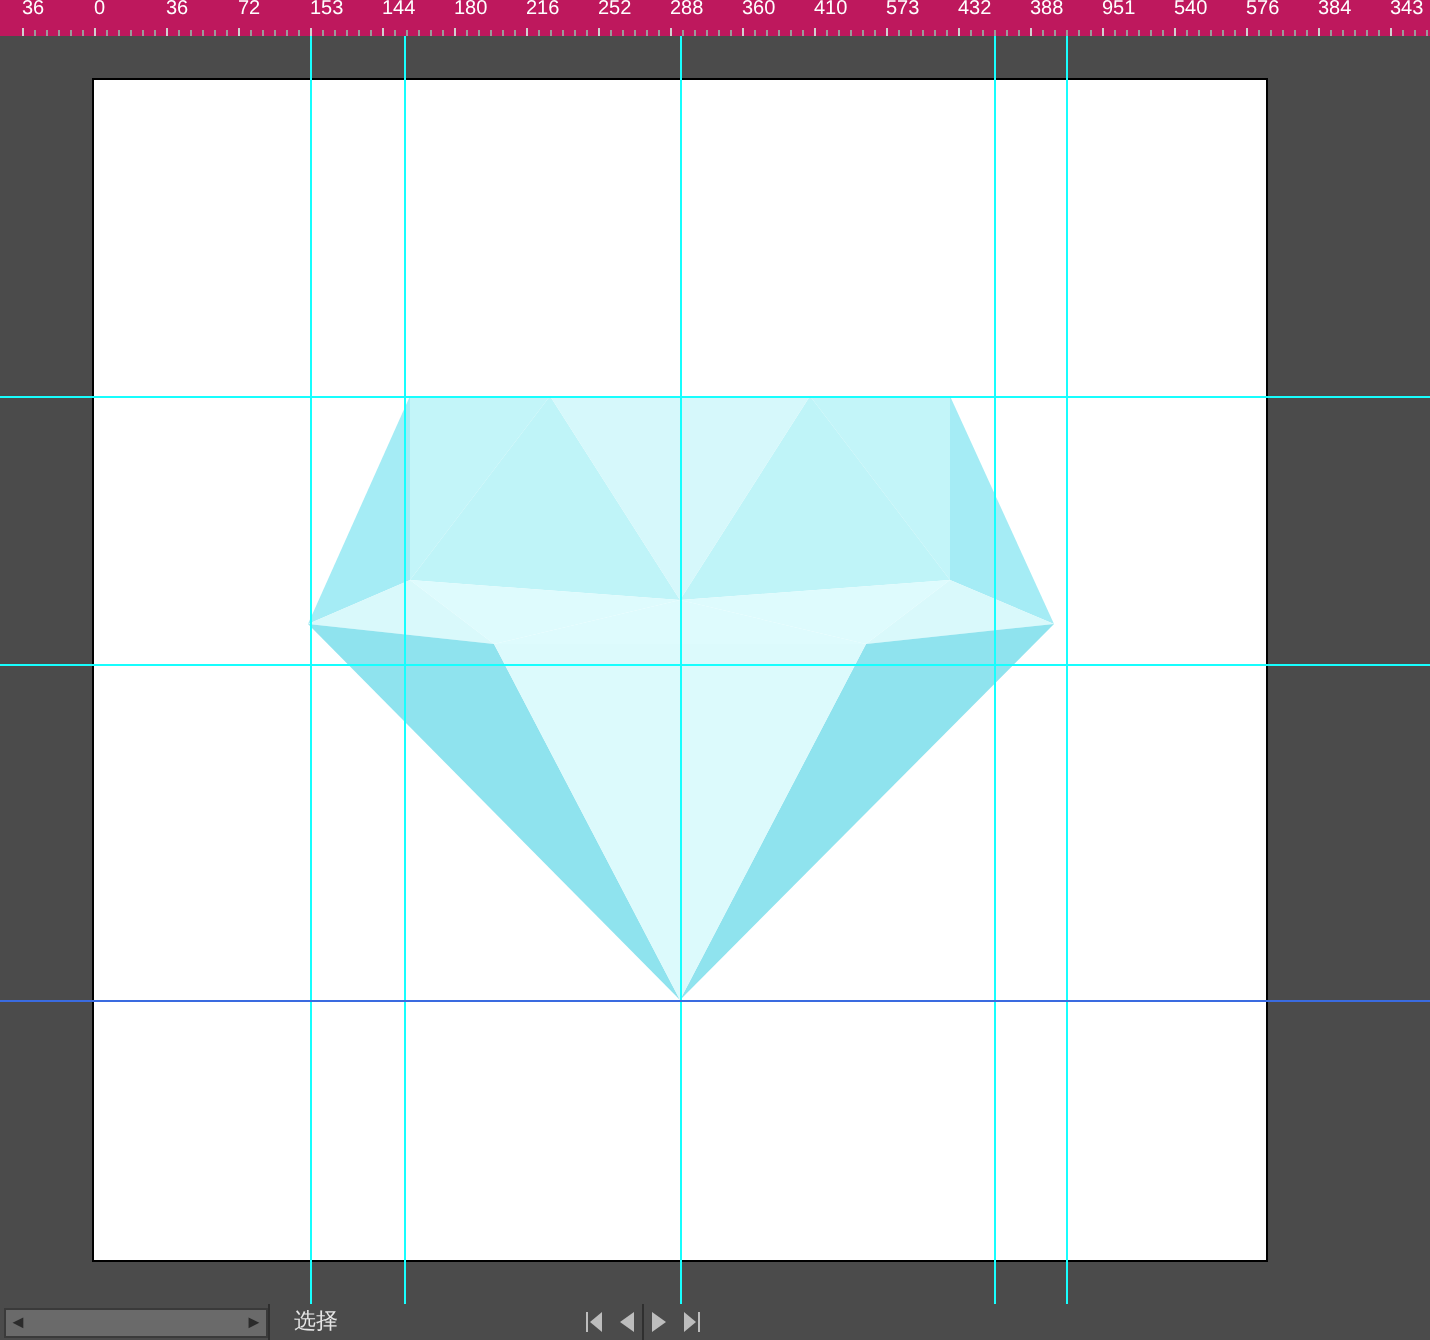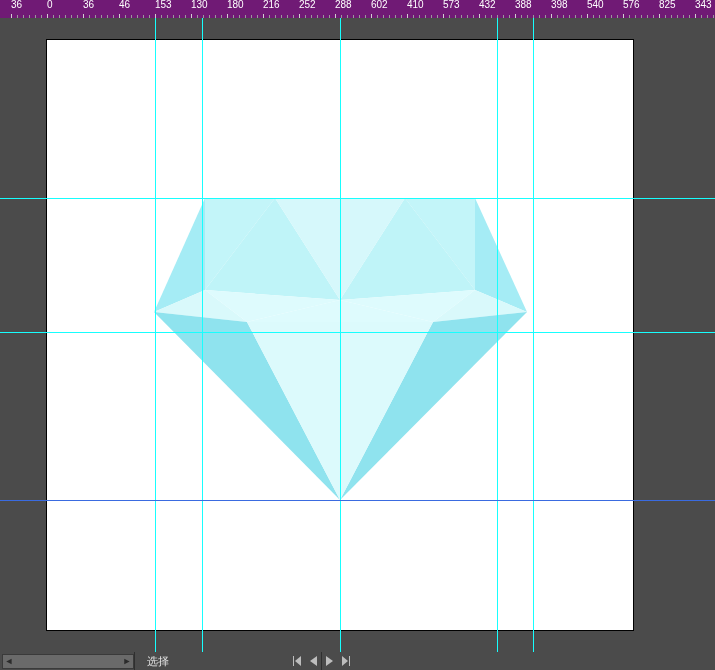--- a/index.html
+++ b/index.html
@@ -1,17 +1,17 @@
 <!DOCTYPE html>
 <html><head>
 <meta charset="utf-8">
 <style>
   html,body{margin:0;padding:0;width:715px;height:670px;overflow:hidden;font-family:"Microsoft YaHei",Arial,sans-serif;background:#4b4b4b;}
   
-  .h-ruler{position:absolute;left:0;top:0;width:715px;height:18px;background:#701a75;}
+  .h-ruler{position:absolute;left:0;top:0;width:715px;height:18px;background:#be185d;}
   .h-ruler .tick{position:absolute;top:0;height:18px;color:#fff;font-size:10px;}
   .h-ruler .tick .lab{position:absolute;top:-1px;left:0;white-space:nowrap;}
   .h-ruler .tick::after{content:"";position:absolute;left:0;bottom:0;height:4px;border-left:1px solid #d0d0d0;}
   .h-ruler .minor{position:absolute;bottom:0;height:3px;border-left:1px solid #9a9a9a;}
   
   .stage{position:absolute;left:0;top:18px;width:715px;height:634px;background:#4b4b4b;}
   .artboard{position:absolute;left:47px;top:22px;width:586px;height:590px;background:#fff;outline:1px solid #000;}
   
   .g-v{position:absolute;top:0;bottom:0;width:0;border-left:1px solid #17fefe;}
   .g-h{position:absolute;left:0;right:0;height:0;border-top:1px solid #17fefe;}
@@ -48,37 +48,37 @@
     <div class="minor" style="left: 77px;"></div>
     <div class="tick" style="left: 83px;">
       <span class="lab">36</span>
     </div>
     <div class="minor" style="left: 89px;"></div>
     <div class="minor" style="left: 95px;"></div>
     <div class="minor" style="left: 101px;"></div>
     <div class="minor" style="left: 107px;"></div>
     <div class="minor" style="left: 113px;"></div>
     <div class="tick" style="left: 119px;">
-      <span class="lab">46</span>
+      <span class="lab">72</span>
     </div>
     <div class="minor" style="left: 125px;"></div>
     <div class="minor" style="left: 131px;"></div>
     <div class="minor" style="left: 137px;"></div>
     <div class="minor" style="left: 143px;"></div>
     <div class="minor" style="left: 149px;"></div>
     <div class="tick" style="left: 155px;">
       <span class="lab">153</span>
     </div>
     <div class="minor" style="left: 161px;"></div>
     <div class="minor" style="left: 167px;"></div>
     <div class="minor" style="left: 173px;"></div>
     <div class="minor" style="left: 179px;"></div>
     <div class="minor" style="left: 185px;"></div>
     <div class="tick" style="left: 191px;">
-      <span class="lab">130</span>
+      <span class="lab">144</span>
     </div>
     <div class="minor" style="left: 197px;"></div>
     <div class="minor" style="left: 203px;"></div>
     <div class="minor" style="left: 209px;"></div>
     <div class="minor" style="left: 215px;"></div>
     <div class="minor" style="left: 221px;"></div>
     <div class="tick" style="left: 227px;">
       <span class="lab">180</span>
     </div>
     <div class="minor" style="left: 233px;"></div>
@@ -104,21 +104,21 @@
     <div class="minor" style="left: 329px;"></div>
     <div class="tick" style="left: 335px;">
       <span class="lab">288</span>
     </div>
     <div class="minor" style="left: 341px;"></div>
     <div class="minor" style="left: 347px;"></div>
     <div class="minor" style="left: 353px;"></div>
     <div class="minor" style="left: 359px;"></div>
     <div class="minor" style="left: 365px;"></div>
     <div class="tick" style="left: 371px;">
-      <span class="lab">602</span>
+      <span class="lab">360</span>
     </div>
     <div class="minor" style="left: 377px;"></div>
     <div class="minor" style="left: 383px;"></div>
     <div class="minor" style="left: 389px;"></div>
     <div class="minor" style="left: 395px;"></div>
     <div class="minor" style="left: 401px;"></div>
     <div class="tick" style="left: 407px;">
       <span class="lab">410</span>
     </div>
     <div class="minor" style="left: 413px;"></div>
@@ -144,21 +144,21 @@
     <div class="minor" style="left: 509px;"></div>
     <div class="tick" style="left: 515px;">
       <span class="lab">388</span>
     </div>
     <div class="minor" style="left: 521px;"></div>
     <div class="minor" style="left: 527px;"></div>
     <div class="minor" style="left: 533px;"></div>
     <div class="minor" style="left: 539px;"></div>
     <div class="minor" style="left: 545px;"></div>
     <div class="tick" style="left: 551px;">
-      <span class="lab">398</span>
+      <span class="lab">951</span>
     </div>
     <div class="minor" style="left: 557px;"></div>
     <div class="minor" style="left: 563px;"></div>
     <div class="minor" style="left: 569px;"></div>
     <div class="minor" style="left: 575px;"></div>
     <div class="minor" style="left: 581px;"></div>
     <div class="tick" style="left: 587px;">
       <span class="lab">540</span>
     </div>
     <div class="minor" style="left: 593px;"></div>
@@ -168,21 +168,21 @@
     <div class="minor" style="left: 617px;"></div>
     <div class="tick" style="left: 623px;">
       <span class="lab">576</span>
     </div>
     <div class="minor" style="left: 629px;"></div>
     <div class="minor" style="left: 635px;"></div>
     <div class="minor" style="left: 641px;"></div>
     <div class="minor" style="left: 647px;"></div>
     <div class="minor" style="left: 653px;"></div>
     <div class="tick" style="left: 659px;">
-      <span class="lab">825</span>
+      <span class="lab">384</span>
     </div>
     <div class="minor" style="left: 665px;"></div>
     <div class="minor" style="left: 671px;"></div>
     <div class="minor" style="left: 677px;"></div>
     <div class="minor" style="left: 683px;"></div>
     <div class="minor" style="left: 689px;"></div>
     <div class="tick" style="left: 695px;">
       <span class="lab">343</span>
     </div>
     <div class="minor" style="left: 701px;"></div>

